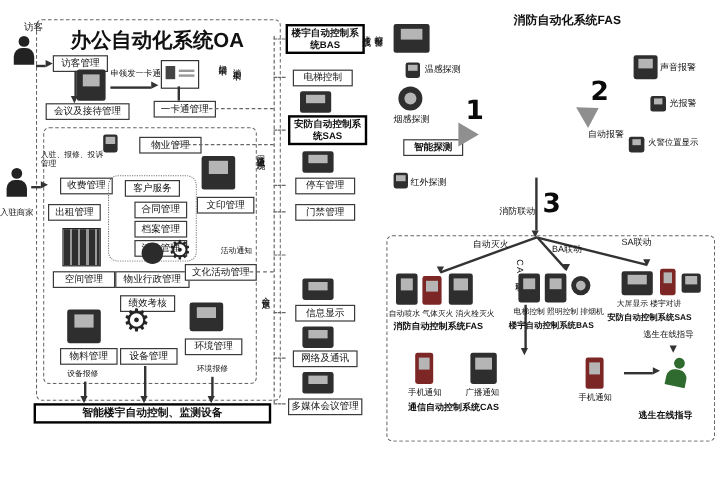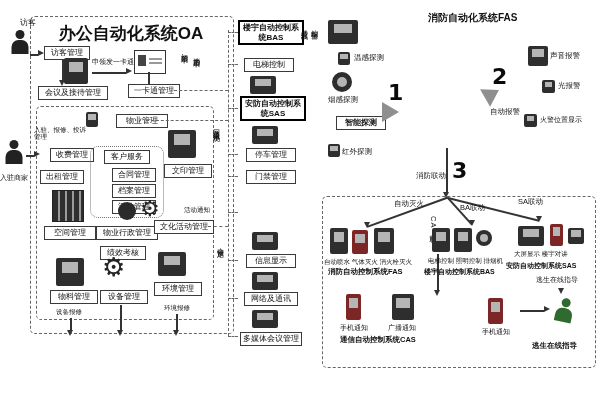--- a/index.html
+++ b/index.html
@@ -121,20 +121,21 @@
   <div class="t" style="left:56px;top:308px;font-size:6.5px">设备报修</div>
   <div class="t" style="left:164px;top:304px;font-size:6.5px">环境报修</div>
 
   <div class="vl" style="left:70px;top:318px;height:12px"></div>
   <div class="ar d" style="left:67px;top:330px"></div>
   <div class="vl" style="left:120px;top:305px;height:25px"></div>
   <div class="ar d" style="left:117px;top:330px"></div>
   <div class="vl" style="left:176px;top:314px;height:16px"></div>
   <div class="ar d" style="left:173px;top:330px"></div>
 
+  <div class="box bbox c" style="left:28px;top:336px;width:190px;font-size:9px">智能楼宇自动控制、监测设备</div>
 
   <div class="vd" style="left:228px;top:30px;height:306px"></div>
   <div class="hd" style="left:228px;top:32px;width:10px"></div>
   <div class="hd" style="left:228px;top:64px;width:10px"></div>
   <div class="hd" style="left:228px;top:108px;width:10px"></div>
   <div class="hd" style="left:228px;top:154px;width:10px"></div>
   <div class="hd" style="left:228px;top:176px;width:10px"></div>
   <div class="hd" style="left:228px;top:212px;width:10px"></div>
   <div class="hd" style="left:228px;top:260px;width:10px"></div>
   <div class="hd" style="left:228px;top:298px;width:10px"></div>

